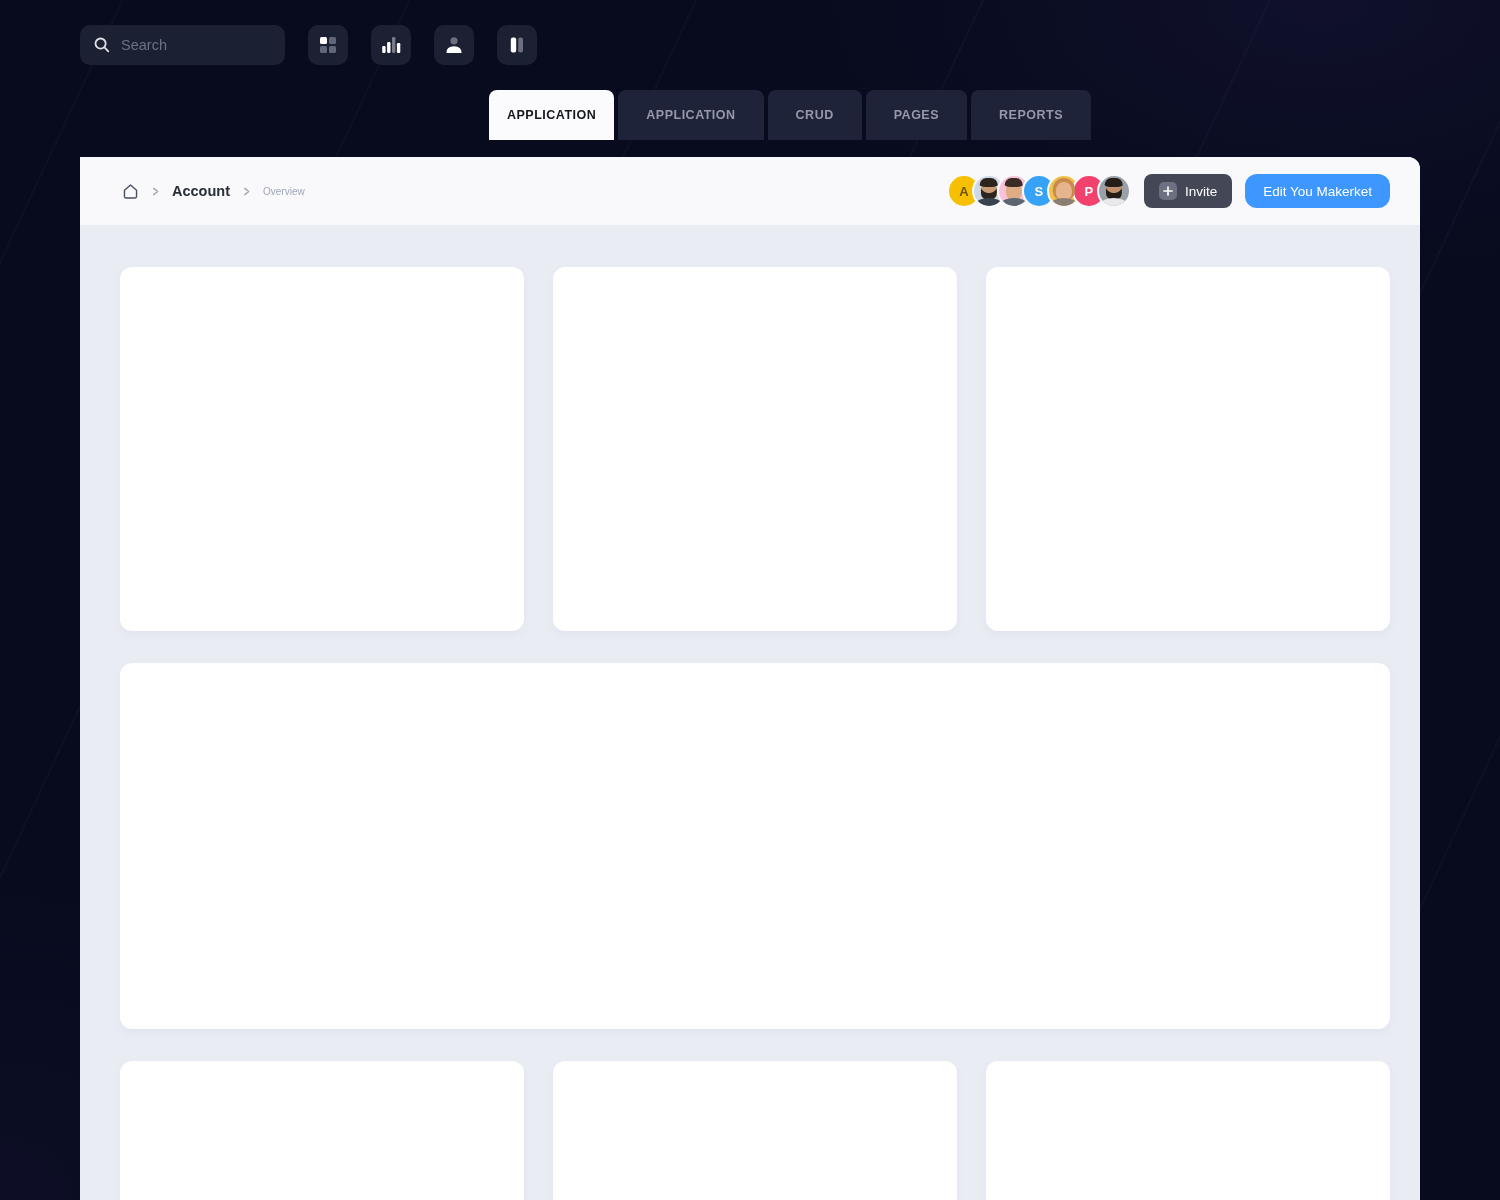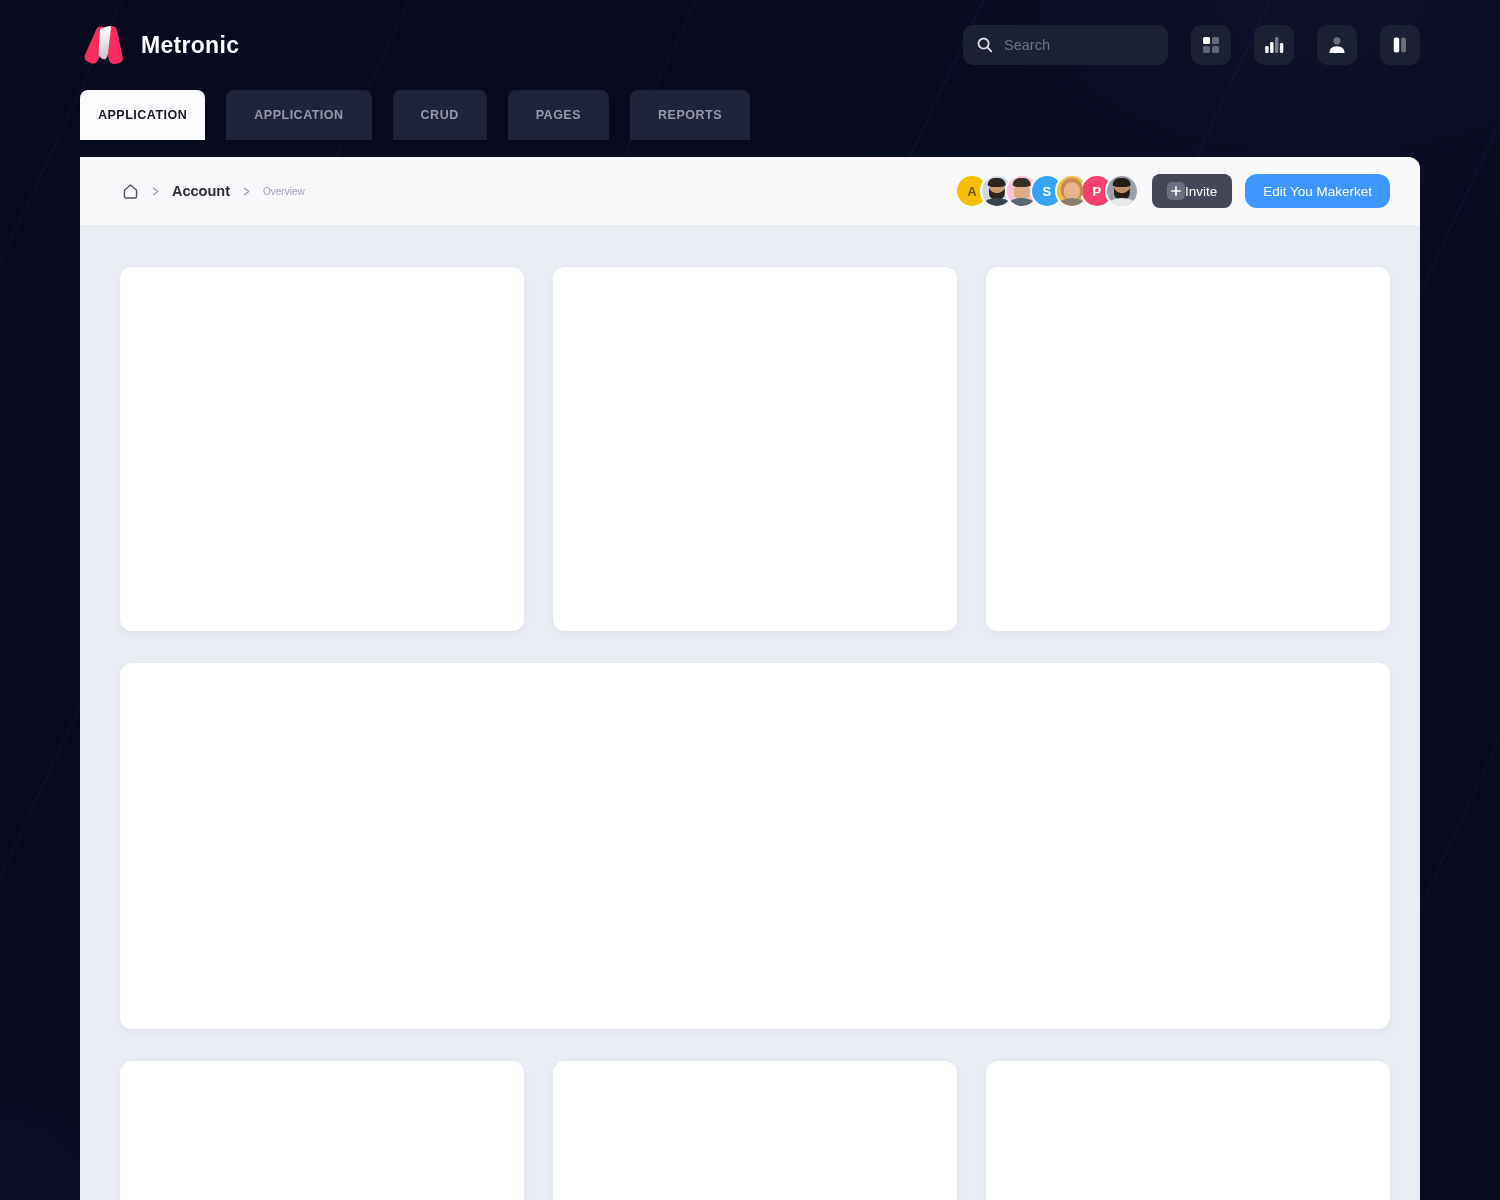--- a/index.html
+++ b/index.html
@@ -22,21 +22,21 @@
   .logo{ display:flex; align-items:center; gap:11px; }
   .logo-text{ color:#ffffff; font-size:23px; font-weight:700; letter-spacing:.3px; }
 
   .topbar-right{ display:flex; align-items:center; gap:23px; }
   .search-box{ width:205px; height:40px; background:var(--search-bg,#1b2033); border-radius:10px; display:flex; align-items:center; padding:0 13px; gap:10px; }
   .search-box input{ flex:1; background:transparent; border:none; outline:none; color:#d4d7e1; font-size:14.5px; font-family:inherit; }
   .search-box input::placeholder{ color:#6d7186; }
   .icon-btn{ width:40px; height:40px; border-radius:10px; background:var(--search-bg,#1b2033); border:none; display:flex; align-items:center; justify-content:center; cursor:pointer; }
 
   
-  .tabs{ display:flex; gap:21px; height:50px; padding-left:80px; position:relative; }
+  .tabs{ display:flex; gap:4px; height:50px; padding-left:80px; position:relative;justify-content:center; }
   .tab{ display:flex; align-items:center; padding:0 28px; border-radius:8px 8px 0 0;
         background:var(--tab-inactive-bg,#1f2339); color:var(--tab-inactive-text,#9599ab);
         font-size:12.5px; font-weight:700; letter-spacing:.5px; cursor:pointer; white-space:nowrap; }
   .tab.active{ background:#fbfbfd; color:#15171e; padding:0 18px; }
 
   
   .content-wrapper{ position:absolute; left:80px; top:157px; width:1340px; height:1060px;
         background:var(--panel-bg,#e9ecf3); border-radius:0 12px 0 0; overflow:hidden; }
 
   .toolbar{ height:68px; background:var(--toolbar-bg,#f9f9fb); display:flex; align-items:center; justify-content:space-between; padding:0 30px 0 42px; }
@@ -52,53 +52,37 @@
   .avatar:first-child{ margin-left:0; }
   .avatar.initial{ background:var(--bg,#ccc); color:var(--fg,#fff); font-size:13px; font-weight:700; }
   .avatar.photo{ background:var(--bg,#ccc); }
   .avatar.photo i{ position:absolute; display:block; }
   .avatar.photo .face{ left:50%; top:21%; width:54%; height:58%; transform:translateX(-50%); background:var(--skin,#cda07d); border-radius:48% 48% 42% 42%; z-index:2; }
   .avatar.photo .hair{ left:50%; top:8%; width:62%; height:30%; transform:translateX(-50%); background:var(--hair,#2d241d); border-radius:50% 50% 40% 40% / 100% 100% 35% 35%; z-index:3; }
   .avatar.photo .torso{ left:50%; bottom:-16%; width:88%; height:42%; transform:translateX(-50%); background:var(--torso,#39434f); border-radius:50% 50% 0 0; z-index:4; }
   .avatar.photo.beard .face{ box-shadow:inset 0 -7px 0 var(--hair,#2d241d); }
   .avatar.photo.long-hair .hair{ height:72%; width:74%; border-radius:50% 50% 38% 38%; z-index:1; }
 
-  .btn-invite{ height:34px; display:flex; align-items:center; gap:0; padding:0 15px; border:none; cursor:pointer;
+  .btn-invite{ height:34px; display:flex; align-items:center; gap:8px; padding:0 15px; border:none; cursor:pointer;
                background:var(--invite-bg,#434756); color:#fff; border-radius:8px; font-size:13.5px; font-weight:500; font-family:inherit; }
   .invite-plus{ width:18px; height:18px; border-radius:5px; background:#6c7080; display:flex; align-items:center; justify-content:center; }
   .btn-edit{ height:34px; display:flex; align-items:center; padding:0 18px; border:none; cursor:pointer;
              background:var(--primary-blue,#3e97ff); color:#fff; border-radius:12px; font-size:13.5px; font-weight:500; font-family:inherit; }
 
   
   .content{ padding:42px 30px 0 40px; display:flex; flex-direction:column; gap:32px; }
   .row{ display:flex; gap:29px; }
   .card{ background:#ffffff; border-radius:12px; box-shadow:0 4px 8px rgba(90,104,140,0.05); flex:1; }
   .row.top .card, .row.bottom .card{ height:364px; }
   .card.wide{ height:366px; width:100%; }
 </style>
 </head>
 <body>
 
 <header class="topbar">
-  <div class="logo">
-    <span style="display:flex;">
-      <svg width="50" height="46" viewBox="0 0 50 46">
-        <defs>
-          <linearGradient id="lg" x1="0" y1="0" x2="0" y2="1">
-            <stop offset="0" stop-color="#ffffff"></stop>
-              <stop offset="1" stop-color="#c6c8d0"></stop>
-          </linearGradient>
-        </defs>
-        <rect x="10" y="4" width="14" height="38" rx="5" transform="rotate(24 17 23)" fill="#fa2c5f"></rect>
-        <rect x="26" y="4" width="14" height="38" rx="5" transform="rotate(-12 33 23)" fill="#fa2c5f"></rect>
-        <path d="M21.5 8 L29.5 5.5 L26.3 32.5 Q25.5 37.5 22 34.8 L20 32.8 Z" fill="url(#lg)" stroke="url(#lg)" stroke-width="3" stroke-linejoin="round"></path>
-      </svg>
-    </span>
-    <span class="logo-text">Metronic</span>
-  </div>
 
   <div class="topbar-right">
     <div class="search-box">
       <span style="display:flex;">
         <svg width="18" height="18" viewBox="0 0 18 18" fill="none" stroke="#dfe1ea" stroke-width="1.8">
           <circle cx="7.6" cy="7.6" r="5.1"></circle>
           <line x1="11.7" y1="11.7" x2="15.3" y2="15.3" stroke-linecap="round"></line>
         </svg>
       </span>
       <input type="text" placeholder="Search" style="">

